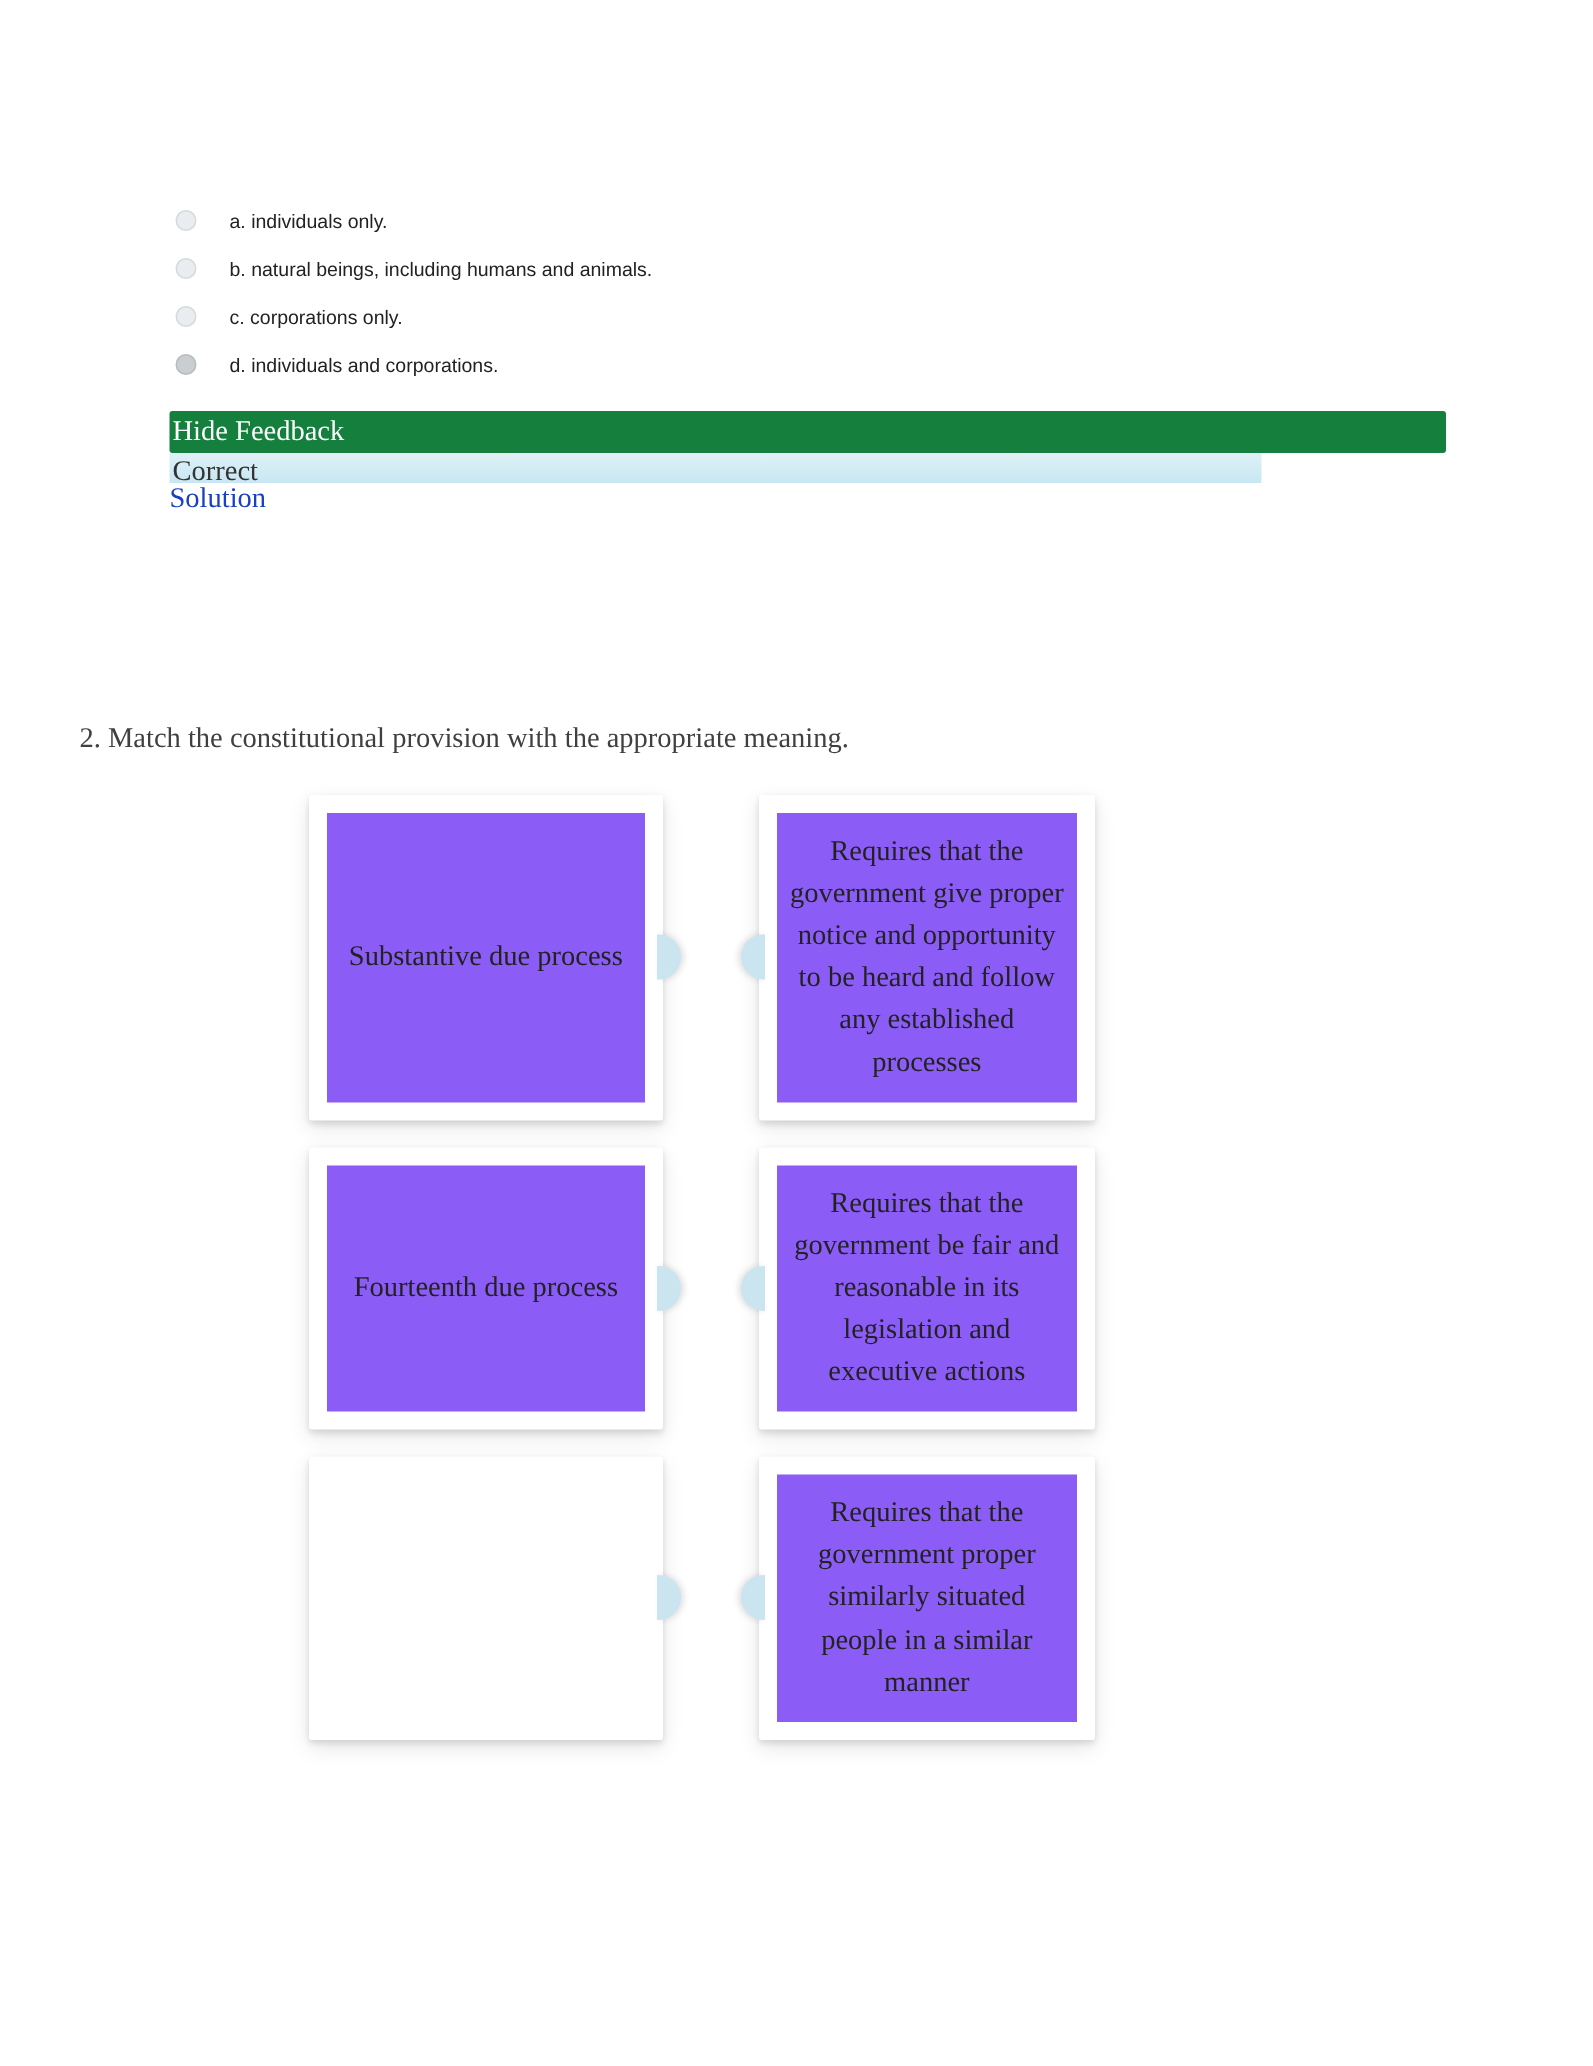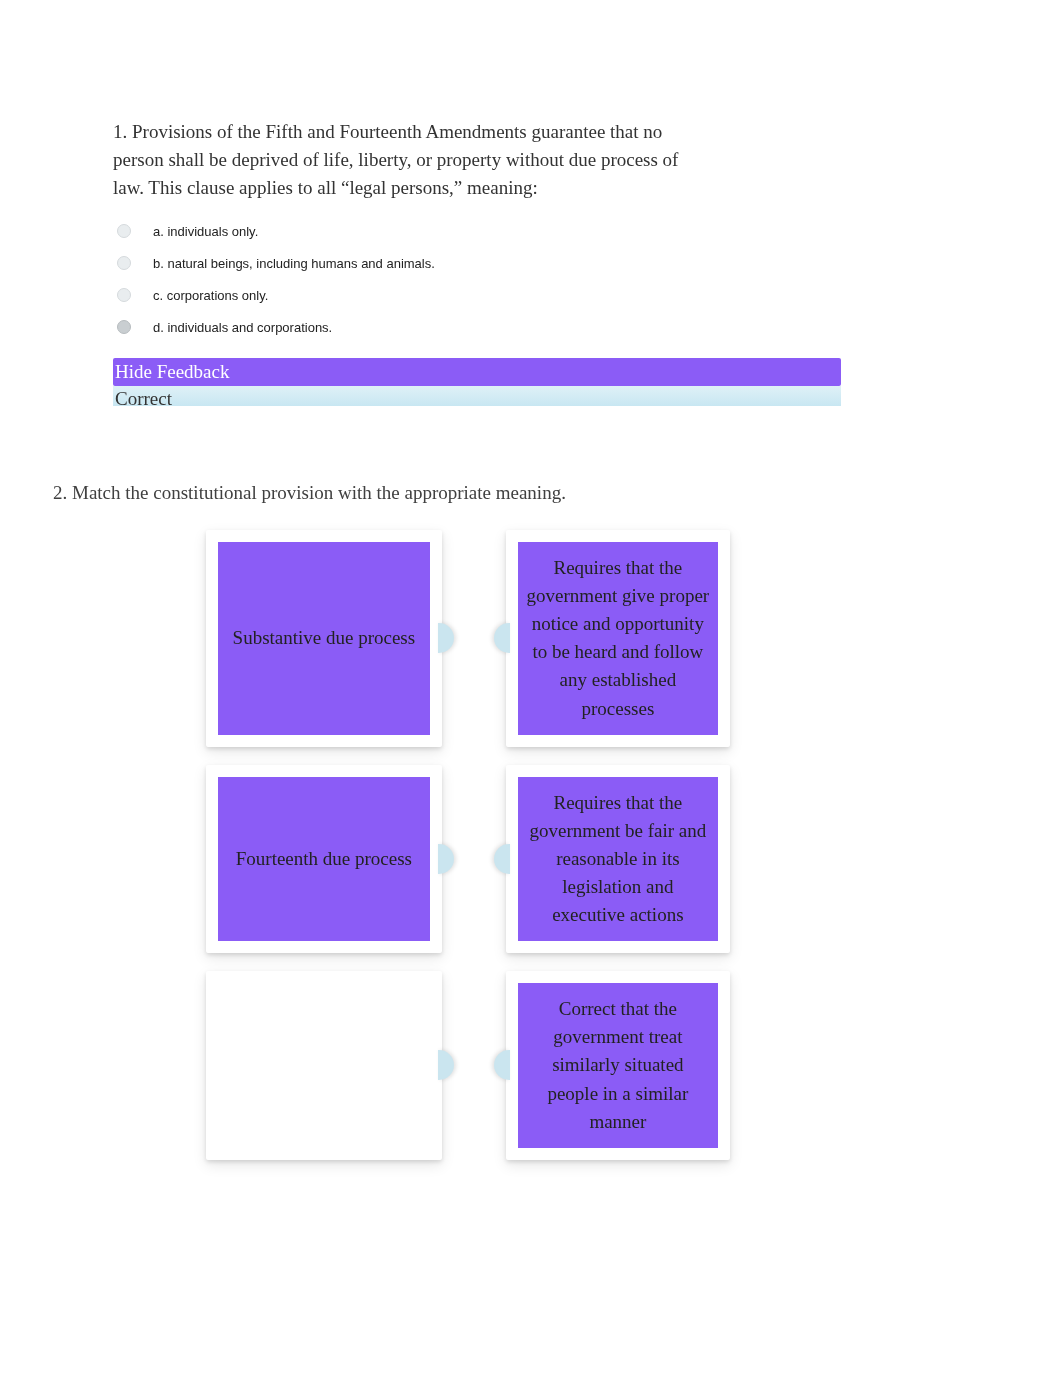--- a/index.html
+++ b/index.html
@@ -48,23 +48,23 @@
       background: #c9ced1;
       border: 1px solid #b7bcbf;
     }
     .option-text {
       font-family: Arial, Helvetica, sans-serif;
       font-size: 13px;
       color: #222;
     }
     .feedback-bar {
       margin-top: 6px;
-      width: 728px;
+      width: 851px;
       height: 28px;
-      background: #8b5cf6;
+      background: #15803d;
       color: #ffffff;
       font-size: 19px;
       line-height: 28px;
       padding-left: 2px;
       border-radius: 2px;
     }
     .correct-bar {
       width: 728px;
       height: 20px;
       background: linear-gradient(#dff1f7, #c8e7f2);
@@ -154,21 +154,20 @@
     .peg.in {
       left: -12px;
       border-radius: 15px 0 0 15px;
       box-shadow: -2px 0 4px rgba(0,0,0,0.12);
     }
   </style>
 </head>
 <body>
 
 <div class="q1-container">
-  <div class="q1-text">1. Provisions of the Fifth and Fourteenth Amendments guarantee that no person shall be deprived of life, liberty, or property without due process of law. This clause applies to all “legal persons,” meaning:</div>
 
   <div class="options-block">
     <div class="option-row">
       <div class="radio"></div>
       <div class="option-text">a. individuals only.</div>
     </div>
     <div class="option-row">
       <div class="radio"></div>
       <div class="option-text">b. natural beings, including humans and animals.</div>
     </div>
@@ -177,20 +176,21 @@
       <div class="option-text">c. corporations only.</div>
     </div>
     <div class="option-row">
       <div class="radio filled"></div>
       <div class="option-text">d. individuals and corporations.</div>
     </div>
   </div>
 
   <div class="feedback-bar">Hide Feedback</div>
   <div class="correct-bar">Correct</div>
+  <div class="solution-link">Solution</div>
 </div>
 
 <div class="q2-prompt">2. Match the constitutional provision with the appropriate meaning.</div>
 
 <div class="match-grid">
 
   <div class="match-row r1">
     <div class="card-wrap left">
       <div class="card-inner">Substantive due process</div>
       <div class="peg out"></div>
@@ -211,17 +211,17 @@
       <div class="card-inner">Requires that the government be fair and reasonable in its legislation and executive actions</div>
     </div>
   </div>
 
   <div class="match-row r3">
     <div class="card-wrap left">
       <div class="peg out"></div>
     </div>
     <div class="card-wrap right">
       <div class="peg in"></div>
-      <div class="card-inner">Correct that the government treat similarly situated people in a similar manner</div>
+      <div class="card-inner">Requires that the government proper similarly situated people in a similar manner</div>
     </div>
   </div>
 
 </div>
 
 </body></html>

